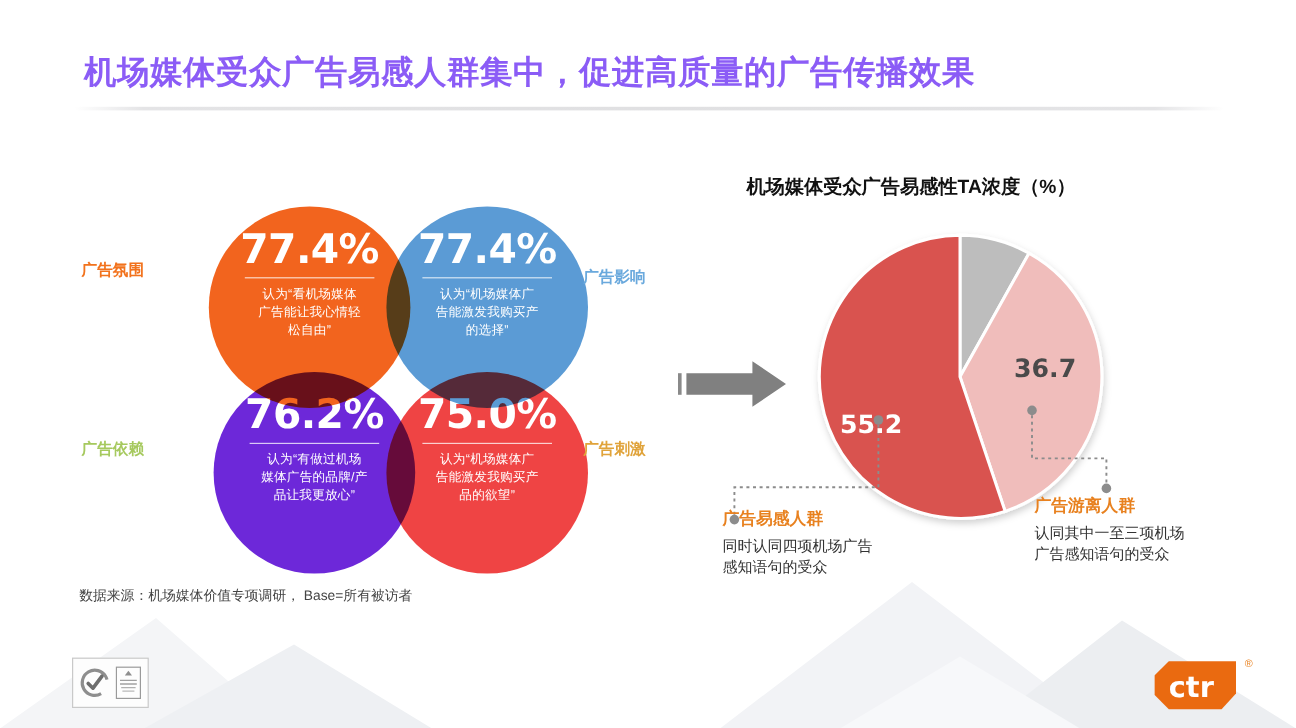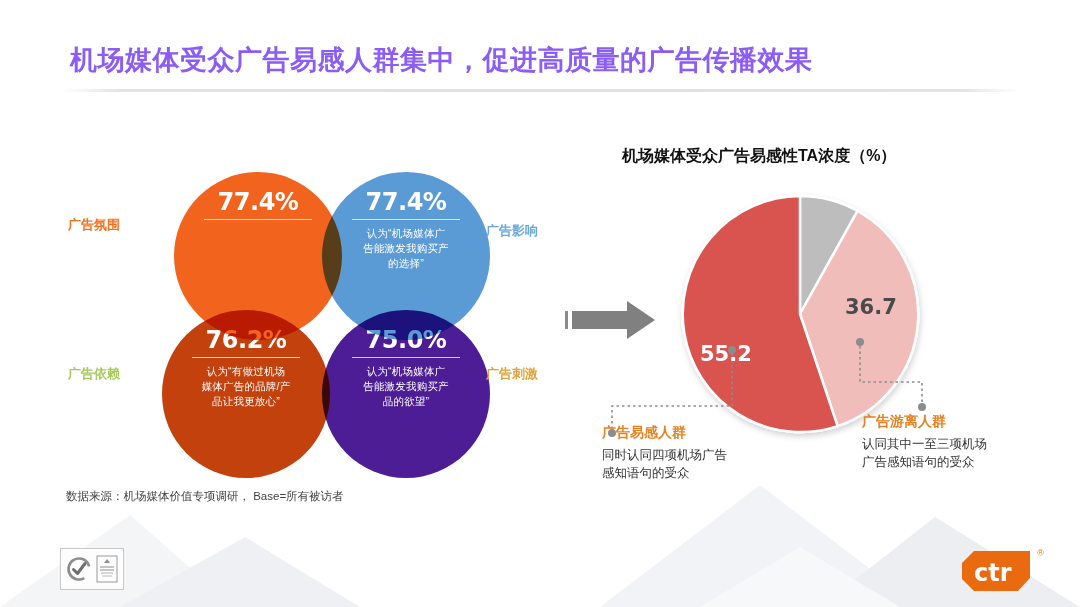--- a/index.html
+++ b/index.html
@@ -32,26 +32,26 @@
 
   
   .venn { position: absolute; left: 150px; top: 160px; width: 370px; height: 330px; z-index: 3; }
   .circ {
     position: absolute; width: 168px; height: 168px; border-radius: 50%;
     mix-blend-mode: multiply;
     display: flex; flex-direction: column; align-items: center;
   }
   .circ.c1 { left: 24px;  top: 12px;  background: #f2641e; }
   .circ.c2 { left: 172px; top: 12px;  background: #5b9bd5; }
-  .circ.c3 { left: 12px;  top: 150px; background: #c2410c; }
-  .circ.c4 { left: 172px; top: 150px; background: #4c1d95; }
+  .circ.c3 { left: 28px;  top: 150px; background: #6d28d9; }
+  .circ.c4 { left: 172px; top: 150px; background: #ef4444; }
 
   .circ .num {
     margin-top: 16px;
-    font-size: 24px; font-weight: bold; color: #ffffff;
+    font-size: 34px; font-weight: bold; color: #ffffff;
     letter-spacing: -0.5px; font-family: "DejaVu Sans", sans-serif;
   }
   .circ .rule {
     width: 108px; height: 1px; background: rgba(255,255,255,0.75); margin: 3px 0 6px 0;
   }
   .circ .cap {
     width: 140px; text-align: center; color: #ffffff;
     font-size: 10.5px; line-height: 15px; letter-spacing: 0.2px;
   }
 
@@ -115,20 +115,25 @@
     <polygon points="700,210 800,150 900,210" fill="#f7f8fa"></polygon>
   </svg>
 
   <div class="title">机场媒体受众广告易感人群集中，促进高质量的广告传播效果</div>
   <div class="title-rule"></div>
 
   <div class="venn">
     <div class="circ c1">
       <div class="num">77.4%</div>
       <div class="rule"></div>
+      <div class="cap">
+        <div>认为“看机场媒体</div>
+        <div>广告能让我心情轻</div>
+        <div>松自由”</div>
+      </div>
     </div>
 
     <div class="circ c2">
       <div class="num">77.4%</div>
       <div class="rule"></div>
       <div class="cap">
         <div>认为“机场媒体广</div>
         <div>告能激发我购买产</div>
         <div>的选择”</div>
       </div>

